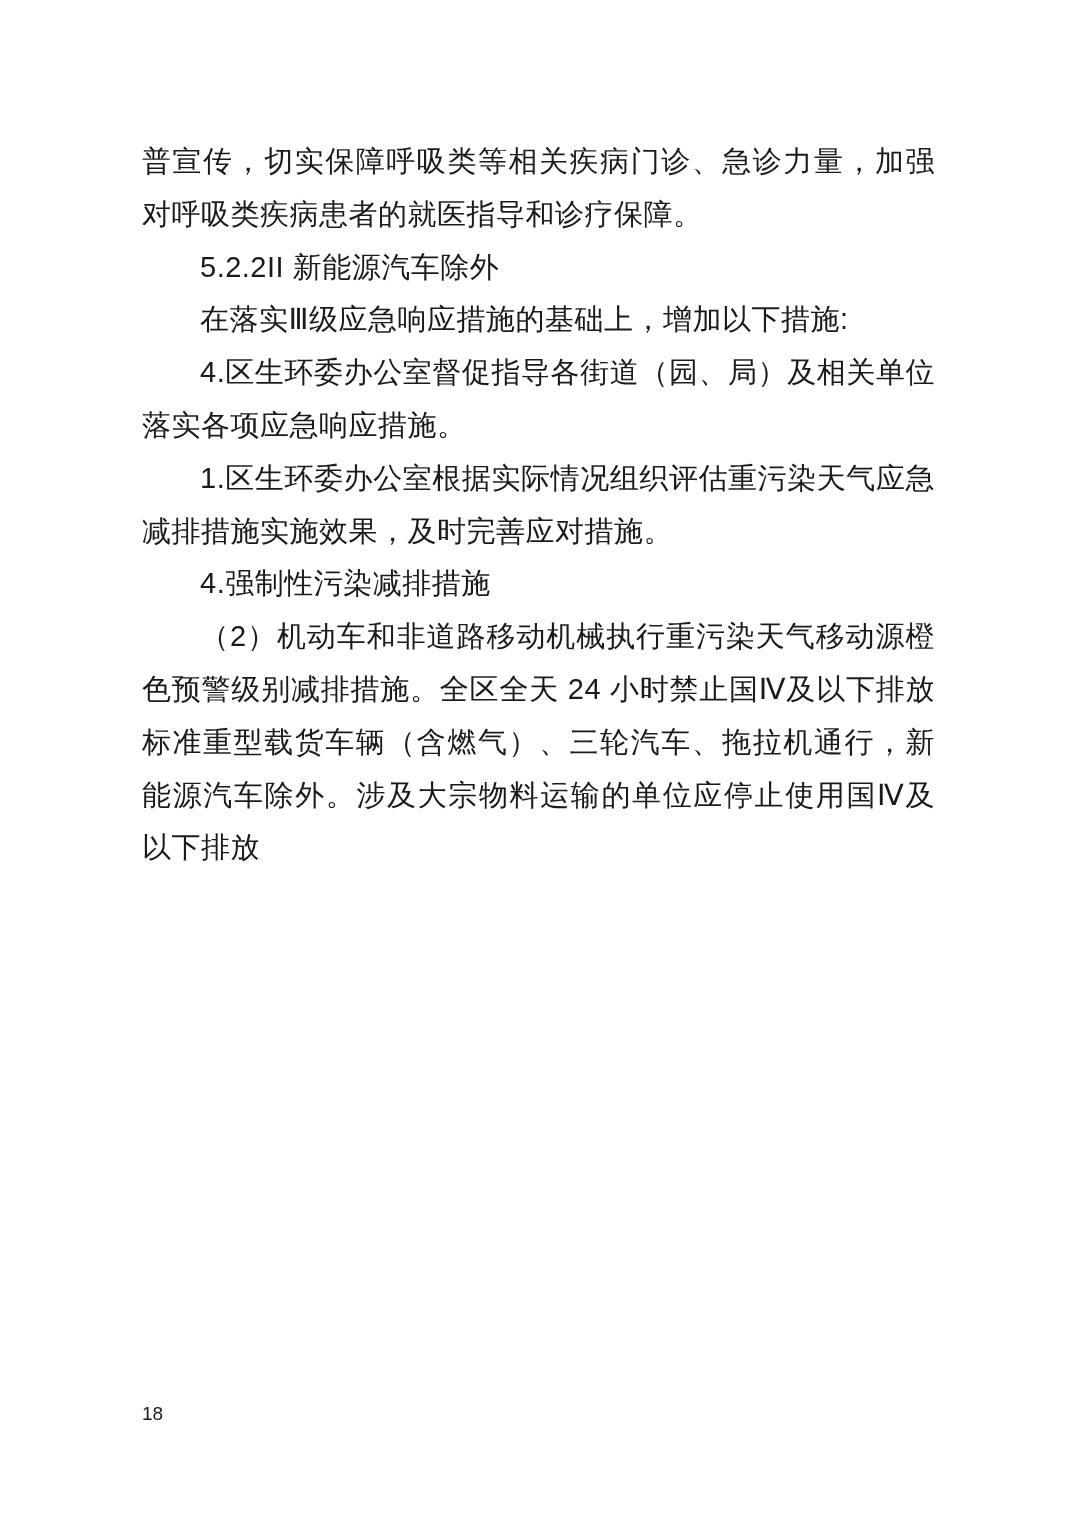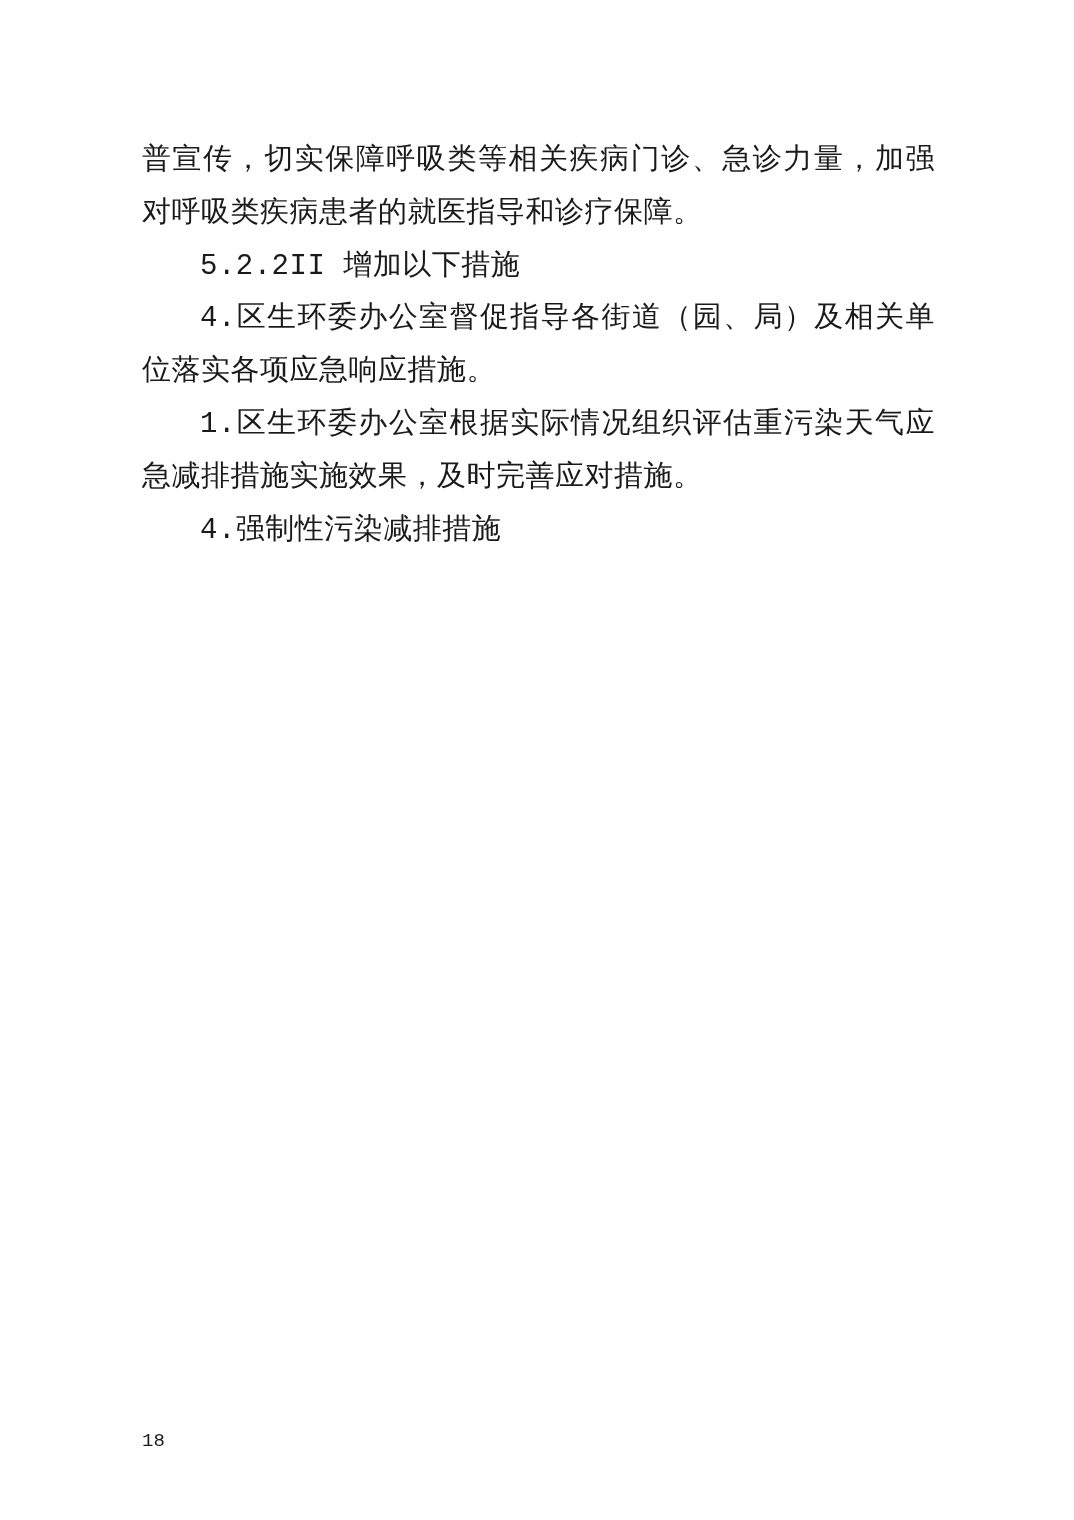--- a/index.html
+++ b/index.html
@@ -6,21 +6,21 @@
     margin: 0;
     padding: 0;
     background: #ffffff;
   }
   .page {
     position: relative;
     width: 1074px;
     height: 1520px;
     background: #ffffff;
     overflow: hidden;
-    font-family: Liberation Mono, monospace;
+    font-family: Liberation Sans, sans-serif;
     color: #1a1a1a;
   }
   .content {
     position: absolute;
     left: 142px;
     top: 135px;
     width: 793px;
     font-size: 29px;
     line-height: 52.8px;
     text-align: justify;
@@ -34,28 +34,29 @@
   .content p.indent {
     text-indent: 2em;
   }
   .page-number {
     position: absolute;
     left: 142px;
     top: 1402px;
     font-size: 19px;
     line-height: 24px;
     color: #1a1a1a;
-    margin-top: 27px;
   }
 </style>
 </head>
 <body>
 
 <div class="page">
   <div class="content">
     <p>普宣传，切实保障呼吸类等相关疾病门诊、急诊力量，加强对呼吸类疾病患者的就医指导和诊疗保障。</p>
-    <p class="indent">5.2.2II 增加以下措施</p>
+    <p class="indent">5.2.2II 新能源汽车除外</p>
+    <p class="indent">在落实Ⅲ级应急响应措施的基础上，增加以下措施:</p>
     <p class="indent">4.区生环委办公室督促指导各街道（园、局）及相关单位落实各项应急响应措施。</p>
     <p class="indent">1.区生环委办公室根据实际情况组织评估重污染天气应急减排措施实施效果，及时完善应对措施。</p>
     <p class="indent">4.强制性污染减排措施</p>
+    <p class="indent">（2）机动车和非道路移动机械执行重污染天气移动源橙色预警级别减排措施。全区全天 24 小时禁止国Ⅳ及以下排放标准重型载货车辆（含燃气）、三轮汽车、拖拉机通行，新能源汽车除外。涉及大宗物料运输的单位应停止使用国Ⅳ及以下排放</p>
   </div>
   <div class="page-number">18</div>
 </div>
 
 </body></html>

